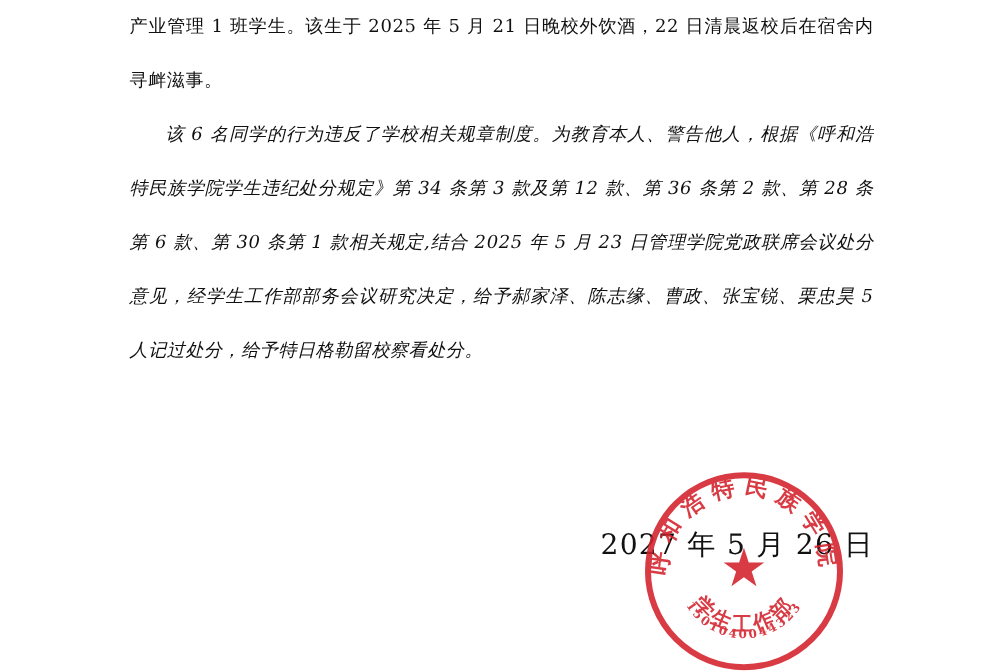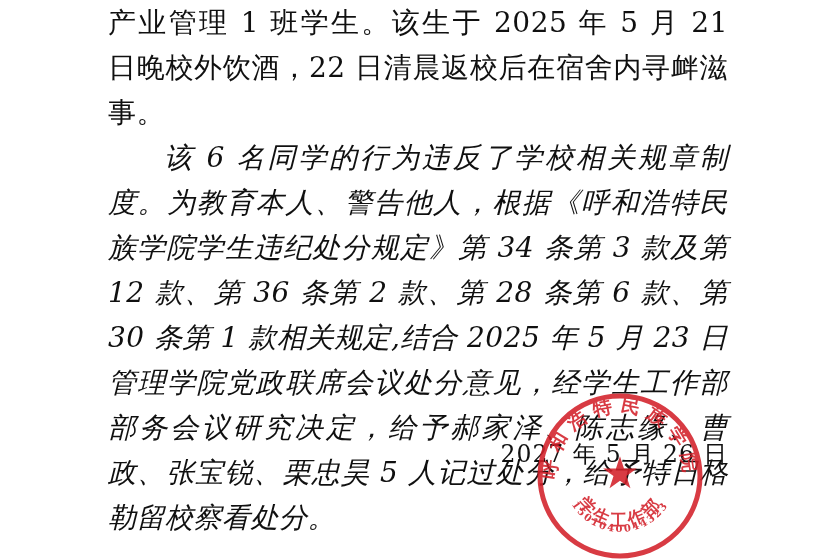--- a/index.html
+++ b/index.html
@@ -26,21 +26,21 @@
   }
 
   .body-text {
     position: absolute;
     left: 108px;
     top: 0px;
     width: 620px;
   }
 
   .para {
-    font-size: 28px;
+    font-size: 15px;
     line-height: 45px;
     letter-spacing: 0.5px;
     text-align: justify;
     text-justify: inter-ideograph;
     margin: 0;
     color: #101010;
   }
 
   .para.indent {
     text-indent: 2em;

